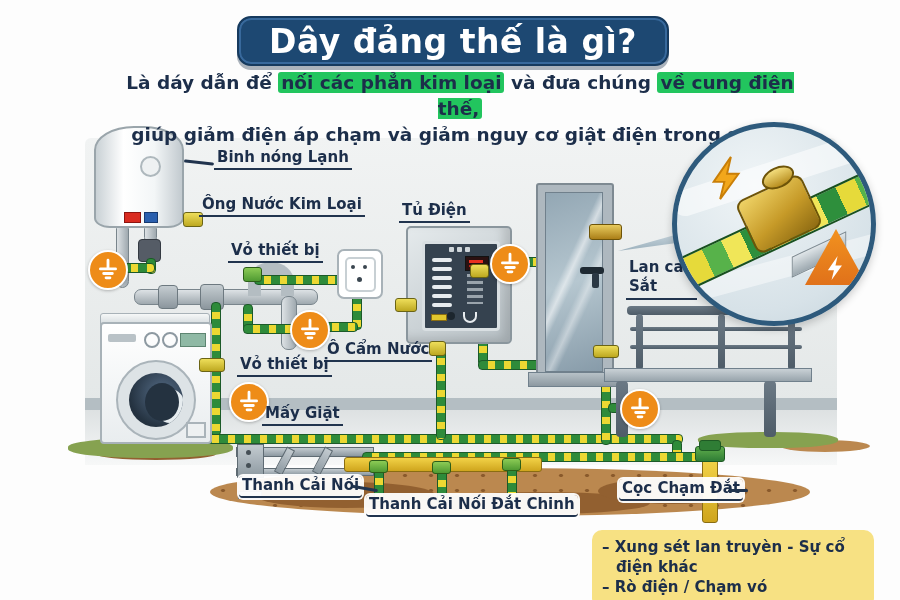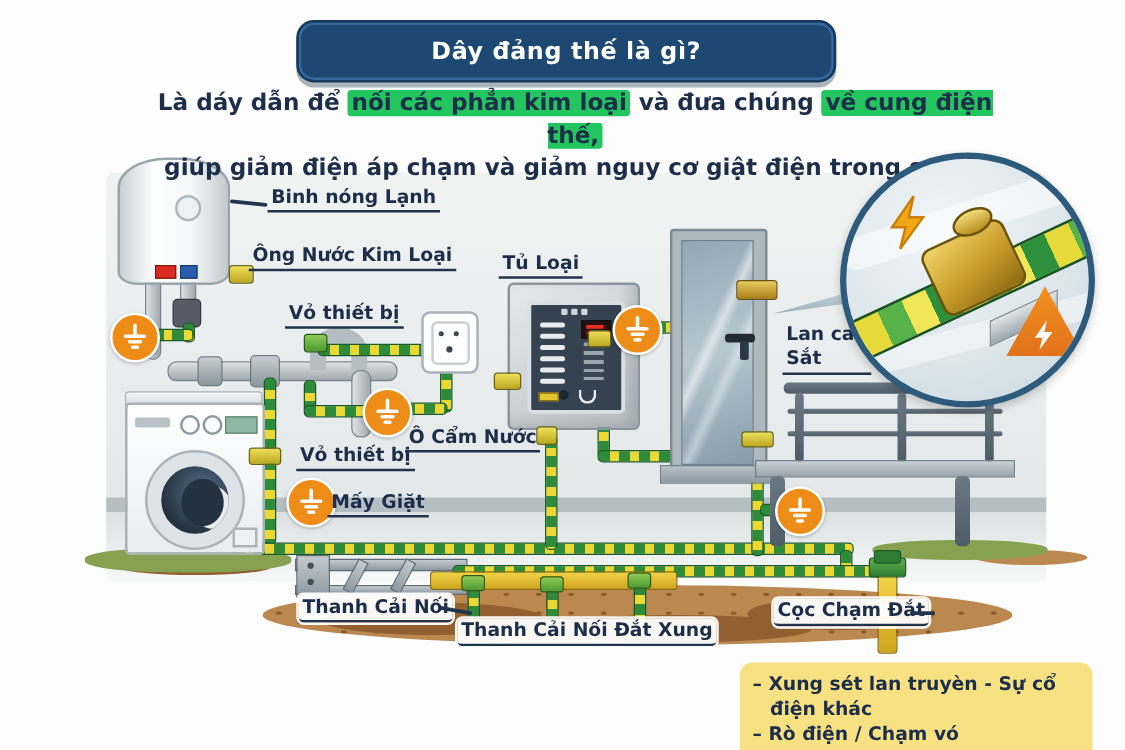--- a/index.html
+++ b/index.html
@@ -3,21 +3,21 @@
 <meta charset="utf-8">
 <style>
   html,body{margin:0;padding:0;background:#fff;}
   .stage{position:relative;width:900px;height:600px;background:#fdfdfd;overflow:hidden;
          font-family:"DejaVu Sans","Liberation Sans",sans-serif;}
   .abs{position:absolute;}
   
   .banner{left:237px;top:16px;width:428px;height:46px;background:#1d4872;border:2px solid #163a5e;
           border-radius:14px;box-shadow:0 4px 0 rgba(18,40,66,.35), inset 0 0 0 2px #38699c;
           display:flex;align-items:center;justify-content:center;z-index:8;}
-  .banner span{color:#fff;font-weight:bold;font-size:19px;letter-spacing:.5px;}
+  .banner span{color:#fff;font-weight:bold;font-size:33px;letter-spacing:.5px;}
   
   .intro{left:110px;top:70px;width:700px;text-align:center;color:#1c2e4a;font-weight:bold;
          font-size:18.5px;line-height:26px;z-index:8;}
   .intro mark{background:#22c55e;color:#1c2e4a;padding:0 3px;border-radius:3px;}
   
   .wall{left:85px;top:138px;width:752px;height:268px;background:linear-gradient(180deg,#f1f3f3,#e4e8e8);
         border-radius:6px;}
   .baseboard{left:85px;top:398px;width:752px;height:12px;background:#b4bec3;}
   .floor{left:85px;top:410px;width:752px;height:55px;background:linear-gradient(180deg,#dde1e2,#f7f8f8);}
   
@@ -280,31 +280,31 @@
       <svg viewBox="0 0 24 24" width="26" height="34">
         <path d="M13.5 1 4.5 14h5.6l-2.2 9 9.6-13.2h-6z" fill="#fff"></path>
       </svg>
     </div>
   </div>
 
   <div class="abs leader" style="left:184px;top:161px;width:30px;transform:rotate(6deg);"></div>
   <div class="abs lbl" style="left:199px;top:195px;">Ông Nước Kim Loại</div>
   <div class="abs lbl" style="left:214px;top:148px;">Binh nóng Lạnh</div>
   <div class="abs lbl" style="left:228px;top:241px;">Vỏ thiết bị</div>
-  <div class="abs lbl" style="left:399px;top:201px;">Tủ Loại</div>
+  <div class="abs lbl" style="left:399px;top:201px;">Tủ Điện</div>
   <div class="abs lbl" style="left:324px;top:340px;">Ô Cẩm Nước</div>
   <div class="abs lbl" style="left:237px;top:355px;">Vỏ thiết bị</div>
-  <div class="abs lbl" style="left:262px;top:392px;">Mấy Giặt</div>
+  <div class="abs lbl" style="left:262px;top:404px;">Mấy Giặt</div>
   <div class="abs" style="left:626px;top:258px;z-index:7;color:#1c2e4a;font-weight:bold;font-size:15px;line-height:19px;border-bottom:2px solid #21344e;padding:0 3px 2px 3px;">
     <span>Lan can</span><br>
     <span>Sắt</span>
   </div>
   <div class="abs lbl chip" style="left:239px;top:476px;">Thanh Cải Nối</div>
   <div class="abs leader" style="left:352px;top:487px;width:26px;transform:rotate(10deg);"></div>
-  <div class="abs lbl chip" style="left:366px;top:495px;">Thanh Cải Nối Đắt Xung</div>
+  <div class="abs lbl chip" style="left:366px;top:495px;">Thanh Cải Nối Đắt Chinh</div>
   <div class="abs lbl chip" style="left:619px;top:479px;">Cọc Chạm Đắt</div>
   <div class="abs leader" style="left:728px;top:489px;width:20px;"></div>
 
   <div class="abs infobox">
     <div>– Xung sét lan truyèn - Sự cổ điện khác</div>
     <div>– Rò điện / Chạm vó</div>
   </div>
 
 </div>
 

